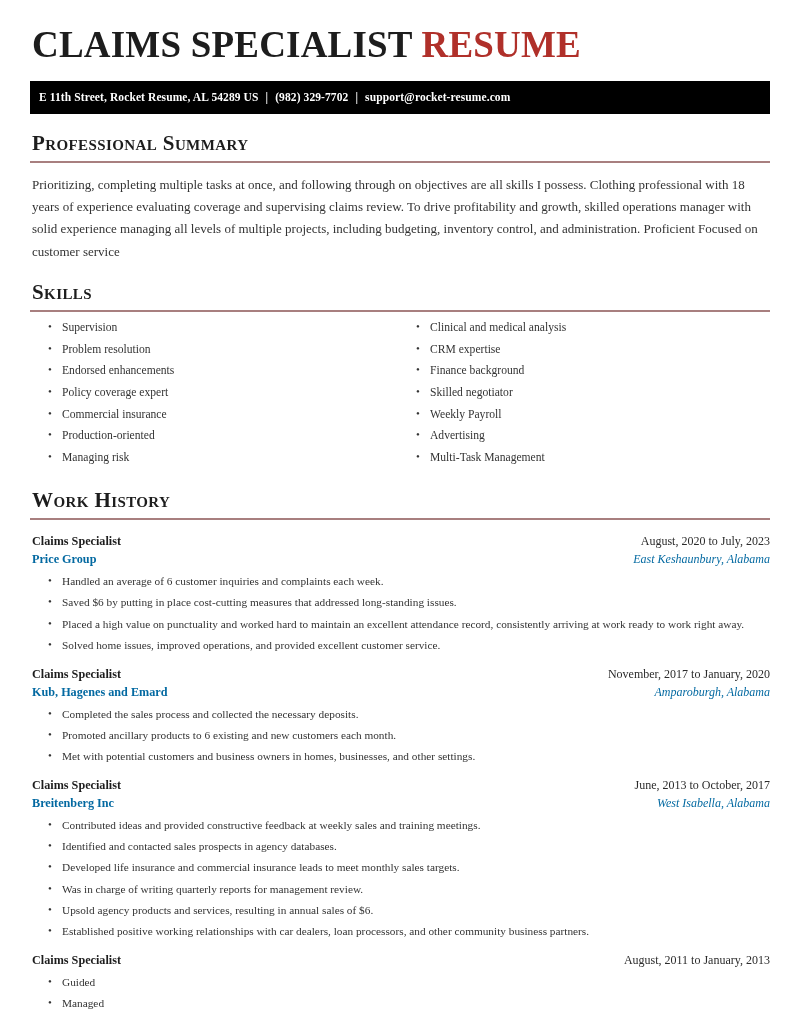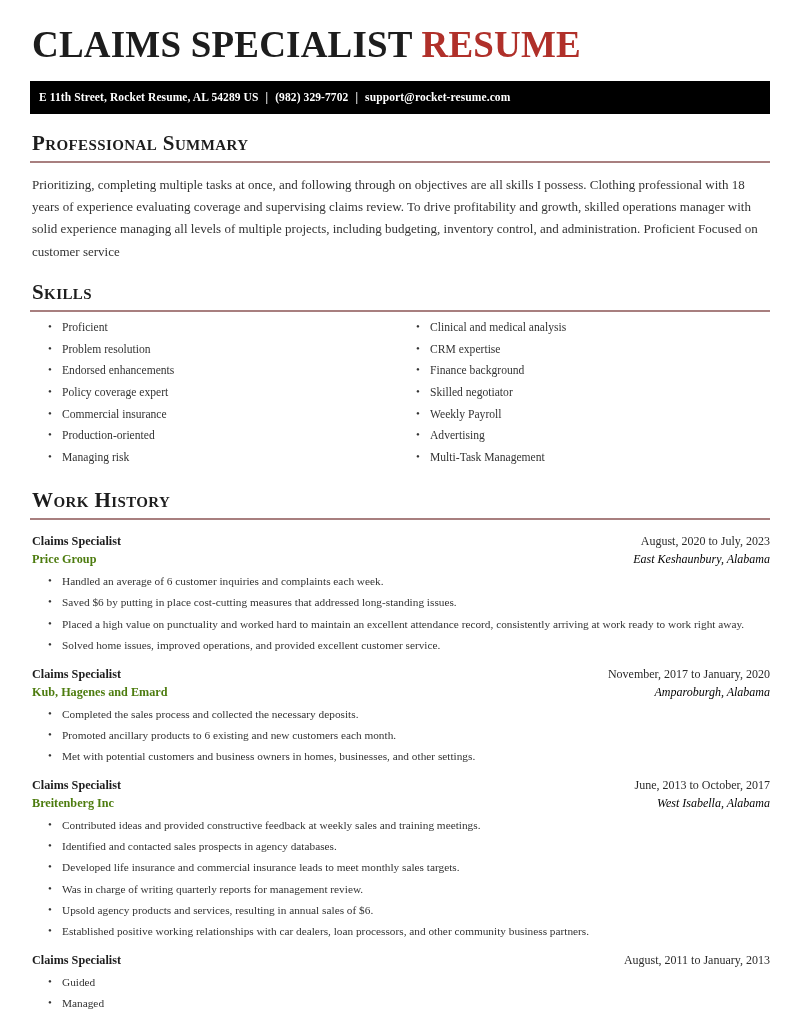--- a/index.html
+++ b/index.html
@@ -144,26 +144,26 @@
     color: #2b2b2b;
     text-align: right;
     white-space: nowrap;
   }
   .job-row.second {
     margin-top: 3px;
   }
   .job-company {
     font-size: 12.2px;
     font-weight: 700;
-    color: #4d7c0f;
+    color: #0369a1;
   }
   .job-location {
     font-size: 12px;
     font-style: italic;
-    color: #000000;
+    color: #0369a1;
     text-align: left;
     white-space: nowrap;
   }
   .job ul {
     margin: 7px 0 0 0;
     padding: 0;
     list-style: none;
   }
   .job li {
     font-size: 11.3px;
@@ -199,21 +199,21 @@
     <div class="rule"></div>
     <p class="summary">Prioritizing, completing multiple tasks at once, and following through on objectives are all skills I possess. Clothing professional with 18 years of experience evaluating coverage and supervising claims review. To drive profitability and growth, skilled operations manager with solid experience managing all levels of multiple projects, including budgeting, inventory control, and administration. Proficient Focused on customer service</p>
   </div>
 
   <div class="section">
     <div class="section-title">Skills</div>
     <div class="rule"></div>
     <div class="skills-wrap">
       <div class="skills-col left">
         <ul>
-          <li>Proficient</li>
+          <li>Supervision</li>
           <li>Problem resolution</li>
           <li>Endorsed enhancements</li>
           <li>Policy coverage expert</li>
           <li>Commercial insurance</li>
           <li>Production-oriented</li>
           <li>Managing risk</li>
         </ul>
       </div>
       <div class="skills-col right">
         <ul>

